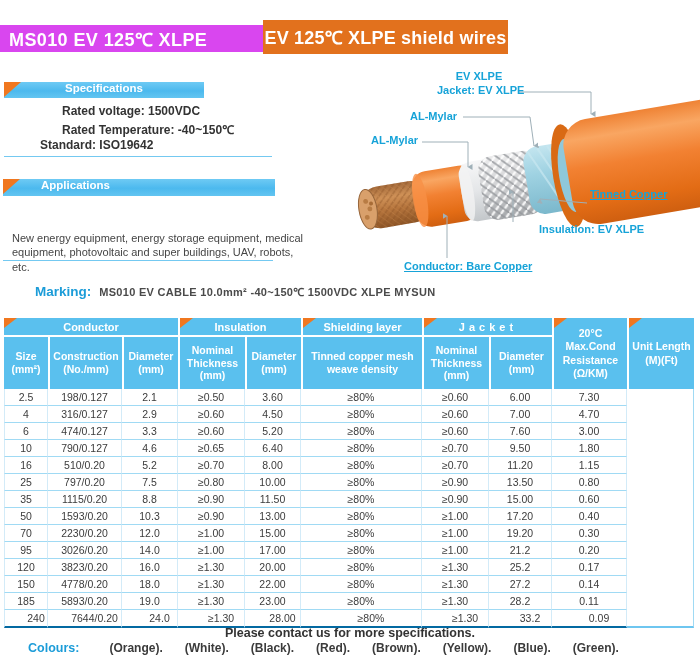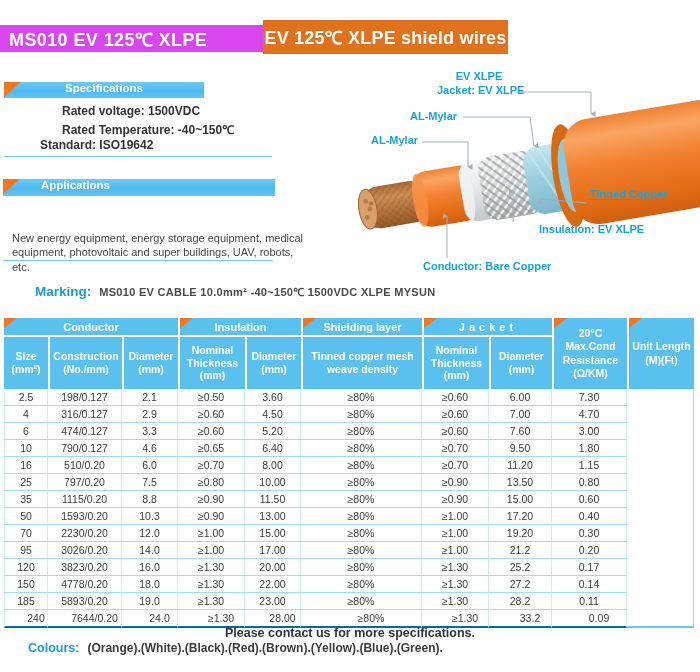--- a/index.html
+++ b/index.html
@@ -47,21 +47,21 @@
   .fold::before{content:"";position:absolute;left:0;top:0;
     border-top:10px solid #f0771f;border-right:13px solid transparent;}
   .spec-table td{height:16px;font-size:10.5px;color:#3b3b3b;text-align:center;
     border-bottom:1px solid #a0daf4;border-right:1px solid #d3ebf8;background:#fff;padding:0;}
   .spec-table td:first-child{border-left:1px solid #d3ebf8;}
   .spec-table tr:last-child td{border-bottom:2px solid #0369a1;padding-left:20px;}
   .spec-table td.unit-cell{border-right:1px solid #a0daf4;border-bottom:2px solid #6ec6f0;}
 
   .contact-line{position:absolute;left:0;top:626px;width:700px;text-align:center;
     font-size:12.5px;font-weight:bold;color:#333;}
-  .colours-row{position:absolute;left:28px;top:641px;display:flex;align-items:flex-start;}
+  .colours-row{position:absolute;left:28px;top:641px;display:flex;align-items:flex-start;gap:22px;}
   .colours-label{color:#1b9cd8;font-weight:bold;font-size:12.5px;margin-right:8px;}
   .colour-item{font-size:12px;font-weight:600;color:#3b3b3b;}
 
   .cable-svg{position:absolute;left:335px;top:62px;}
 </style>
 </head>
 <body>
 
 <div class="page">
 
@@ -171,21 +171,21 @@
   </svg>
 
   <div class="dlabel jacket-block">
     <div>EV XLPE</div>
     <div>Jacket: EV XLPE</div>
   </div>
   <div class="dlabel" style="left:410px;top:110px;">AL-Mylar</div>
   <div class="dlabel" style="left:371px;top:134px;">AL-Mylar</div>
   <div class="dlabel" style="left:590px;top:188px;text-decoration:underline;">Tinned Copper</div>
   <div class="dlabel" style="left:527px;top:223px;margin-left:12px;">Insulation:  EV XLPE</div>
-  <div class="dlabel" style="left:423px;top:260px;">Conductor: Bare Copper</div>
+  <div class="dlabel" style="left:404px;top:260px;text-decoration:underline;">Conductor: Bare Copper</div>
 
   <table class="spec-table">
     <colgroup>
       <col style="width:44px">
         <col style="width:74px">
         <col style="width:56px">
       <col style="width:67px">
         <col style="width:56px">
         <col style="width:121px">
       <col style="width:67px">
@@ -268,21 +268,21 @@
           <td>≥0.65</td>
           <td>6.40</td>
           <td>≥80%</td>
           <td>≥0.70</td>
           <td>9.50</td>
           <td>1.80</td>
         </tr>
         <tr>
           <td>16</td>
           <td>510/0.20</td>
-          <td>6.0</td>
+          <td>5.2</td>
           <td>≥0.70</td>
           <td>8.00</td>
           <td>≥80%</td>
           <td>≥0.70</td>
           <td>11.20</td>
           <td>1.15</td>
         </tr>
         <tr>
           <td>25</td>
           <td>797/0.20</td>

